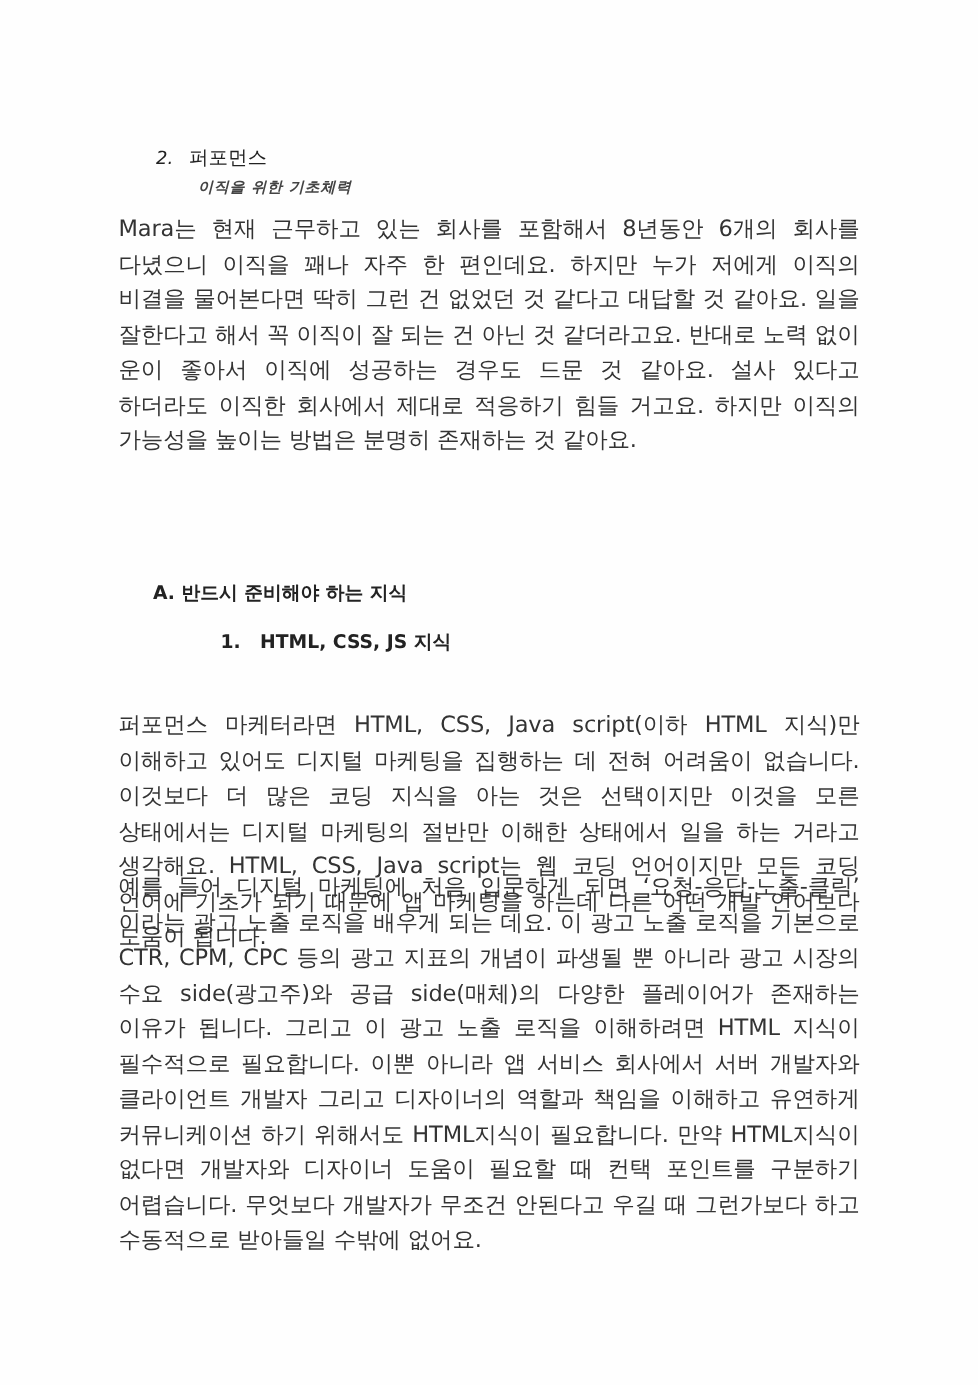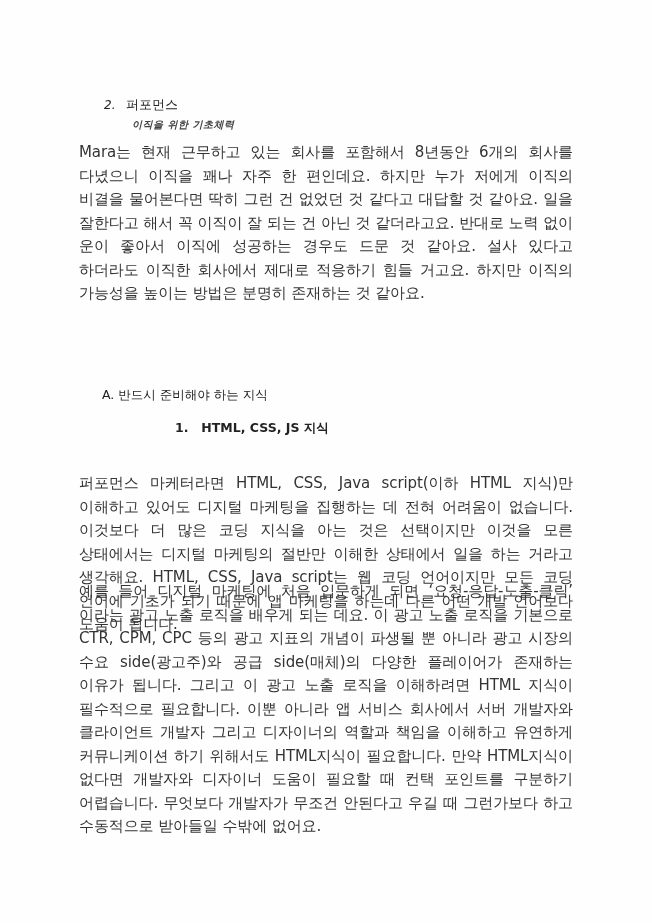--- a/index.html
+++ b/index.html
@@ -24,25 +24,25 @@
       position: absolute; left: 79px; width: 494px;
       font-size: 15px; line-height: 23.5px; color: #333;
       text-align: justify; text-align-last: left;
       word-break: keep-all;
       letter-spacing: -0.1px;
     }
     .p1 { top: 141px; }
     .p2 { top: 283px; }
     .hA {
       position: absolute; left: 102px; top: 387px;
-      font-size: 12.5px; font-weight: normal; color: #222; text-align: right;
+      font-size: 12.5px; font-weight: bold; color: #222; text-align: right;
     }
     .h1n {
       position: absolute; left: 147px; top: 420px;
-      font-size: 12.5px; font-weight: bold; color: #222; margin-left: 28px;
+      font-size: 12.5px; font-weight: bold; color: #222;
     }
     .h1n .n { display: inline-block; width: 22px; }
     .p3 { top: 472px; }
     .p4 { top: 580px; }
     .p5 { top: 800px; }
     .link { text-decoration: underline; color: #333; cursor: pointer; }
   </style>
 </head>
 <body>
 

